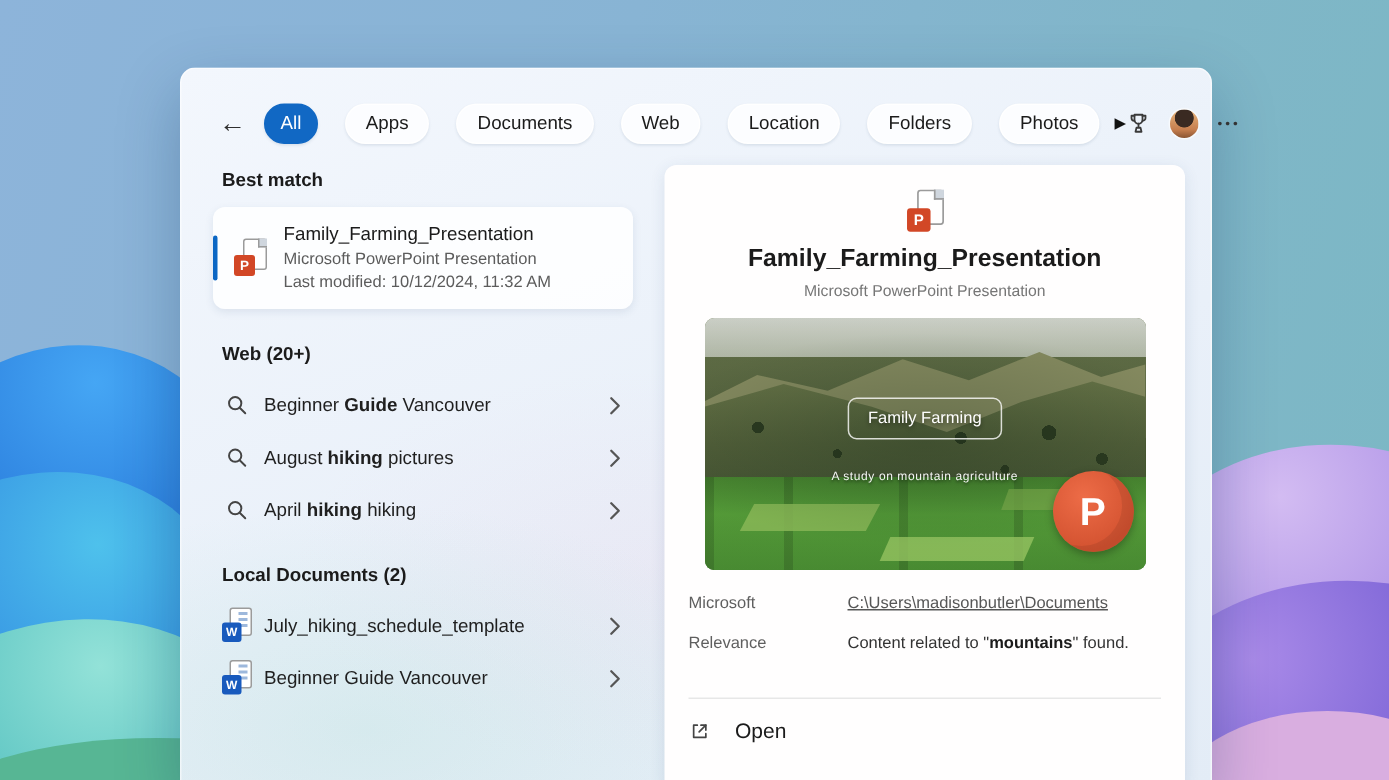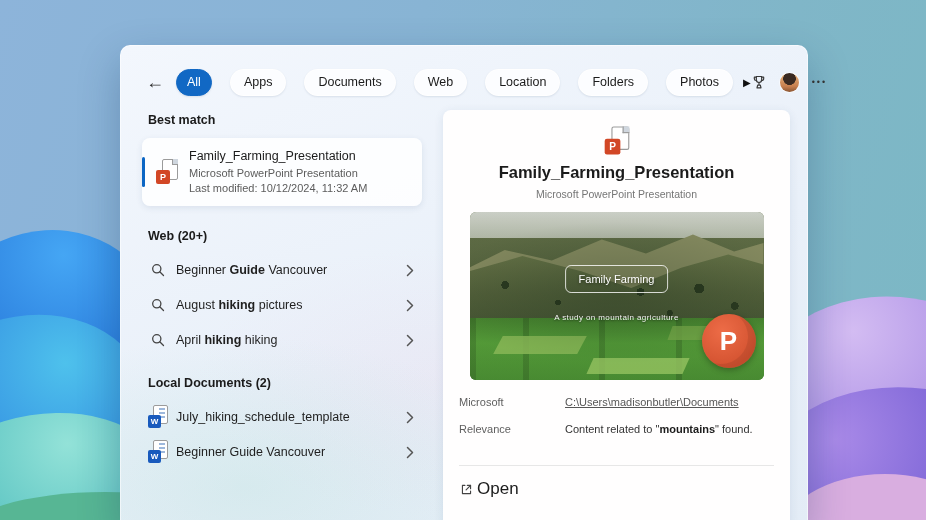--- a/index.html
+++ b/index.html
@@ -137,22 +137,22 @@
     box-shadow:inset -8px -4px 0 rgba(0,0,0,.08), 0 2px 6px rgba(0,0,0,.3);
     display:flex; align-items:center; justify-content:center; color:#fff; font-weight:700; font-size:26px; }
   
   .meta { width:100%; padding:0 16px; margin-top:16px; }
   .meta-row { display:flex; align-items:flex-start; min-height:27px; font-size:11px; }
   .meta-label { width:106px; color:#5f5f5f; }
   .meta-value { color:#333; }
   .meta-link { color:#565656; text-decoration:underline; cursor:pointer; }
   .meta-value b { color:#1b1b1b; font-weight:700;margin-top:36px; }
   .divider { width:calc(100% - 32px); height:1px; background:#e7e7e7; margin-top:15px; }
-  .open-row { align-self:flex-start; display:flex; align-items:center; gap:4px; margin:13px 0 0 17px;
-    font-size:17px; color:#1b1b1b; cursor:pointer; }
+  .open-row { align-self:flex-start; display:flex; align-items:center; gap:17px; margin:13px 0 0 17px;
+    font-size:14px; color:#1b1b1b; cursor:pointer; }
   svg { display:block; }
 </style>
 </head>
 <body>
 
 <div class="bloom bl1"></div>
 <div class="bloom bl2"></div>
 <div class="bloom bl3"></div>
 <div class="bloom bl4"></div>
 <div class="bloom br1"></div>

